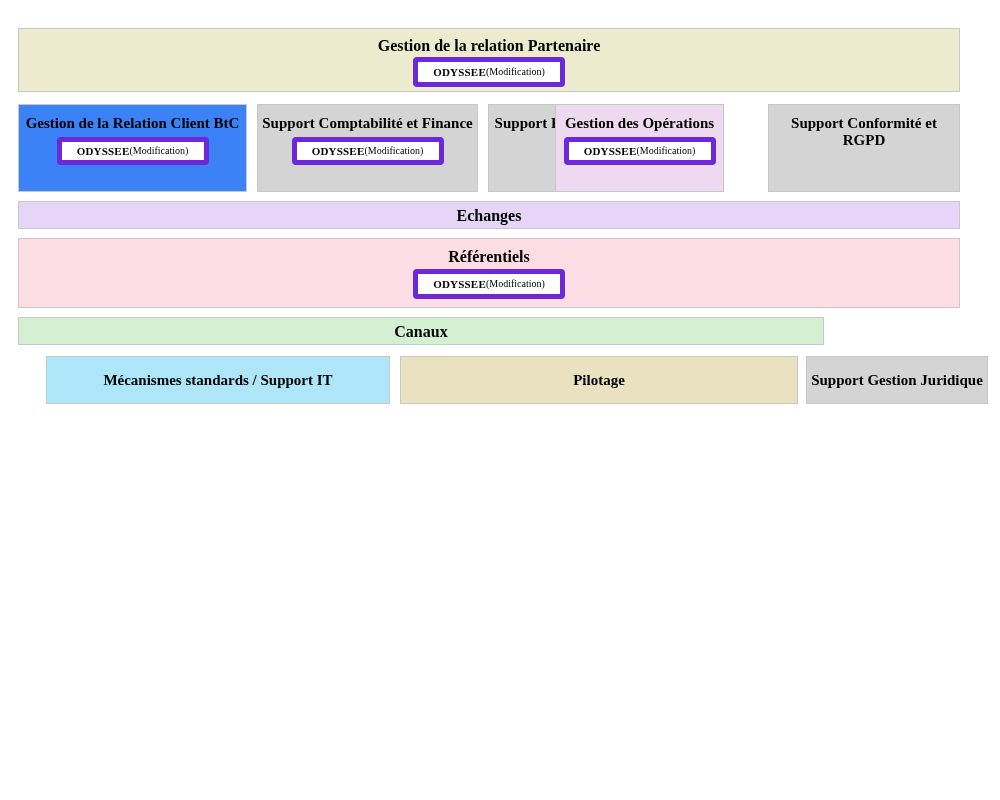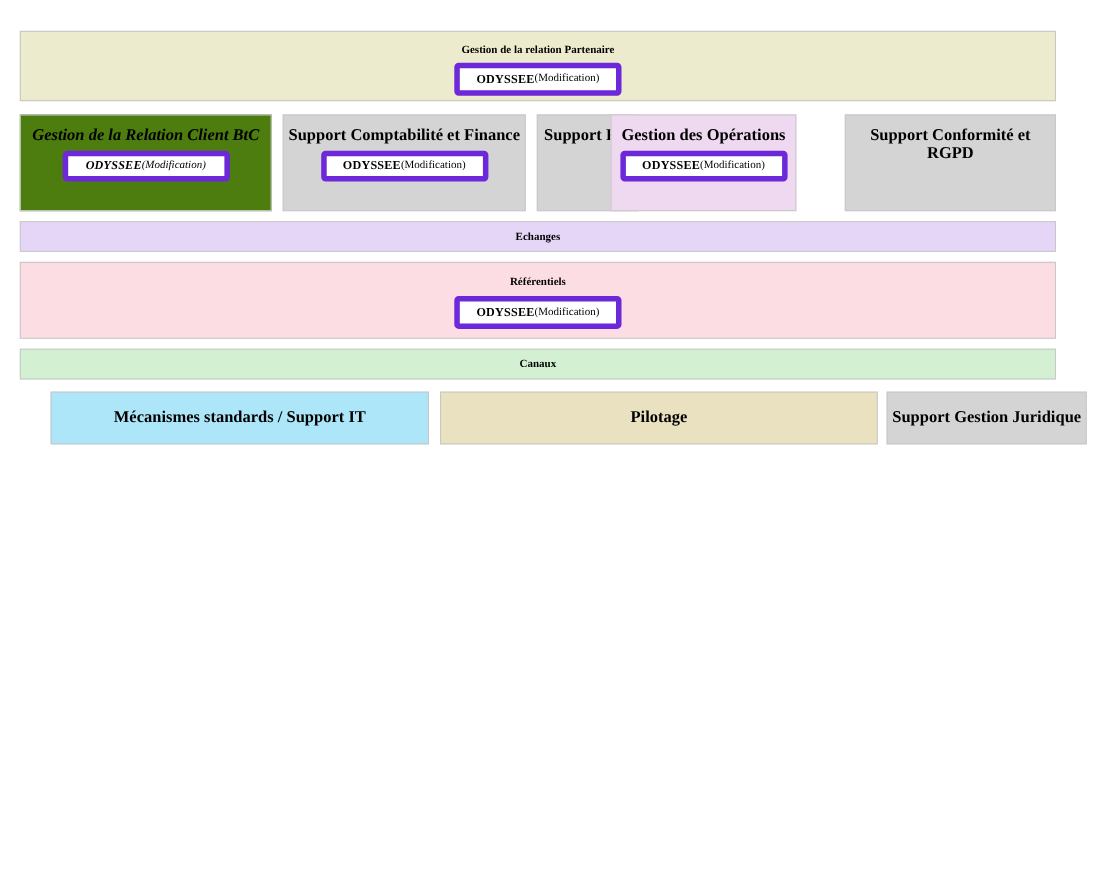--- a/index.html
+++ b/index.html
@@ -40,21 +40,21 @@
     color: #000000;
     text-align: center;
     white-space: pre-line;
   }
 
   .band {
     justify-content: center;
   }
 
   .band-title {
-    font-size: 10px;
+    font-size: 16px;
   }
 
   
   .app-chip {
     box-sizing: border-box;
     background: #ffffff;
     border: 5px solid #6d28d9;
     border-radius: 4px;
     display: flex;
     flex-direction: row;
@@ -82,21 +82,21 @@
     justify-content: flex-start;
     padding-top: 8px;
   }
   #row-partenaire .app-chip {
     width: 152px; height: 30px; margin-top: 3px;
   }
 
   
   .row2 { top: 104px; height: 88px; padding-top: 10px; }
 
-  #cell-grc-btc      { left: 18px;  width: 229px; background: #4d7c0f; font-style: italic; }
+  #cell-grc-btc      { left: 18px;  width: 229px; background: #3b82f6; }
   #cell-compta       { left: 257px; width: 221px; background: #d4d4d4; }
   #cell-rh           { left: 488px; width: 92px;  background: #d4d4d4; }
   #cell-operations   { left: 555px; width: 169px; background: #efd9f1; }
   #cell-conformite   { left: 768px; width: 192px; background: #d4d4d4; }
 
   .row2 .app-chip { width: 152px; height: 28px; margin-top: 5px; }
   #cell-operations .app-chip { width: 152px; }
 
   
   #band-echanges {
@@ -110,21 +110,21 @@
     background: #fcdde3;
     justify-content: flex-start;
     padding-top: 9px;
   }
   #row-referentiels .app-chip {
     width: 152px; height: 30px; margin-top: 4px;
   }
 
   
   #band-canaux {
-    left: 18px; top: 317px; width: 942px; height: 28px;
+    left: 18px; top: 317px; width: 806px; height: 28px;
     background: #d4f0d3;
   }
 
   
   .row6 { top: 356px; height: 48px; justify-content: center; margin-left: 28px; }
   #cell-mecanismes { left: 18px;  width: 344px; background: #ace6f8; }
   #cell-pilotage   { left: 372px; width: 398px; background: #e9e1bf; }
   #cell-juridique  { left: 778px; width: 182px; background: #d4d4d4; }
 </style>
 </head>

